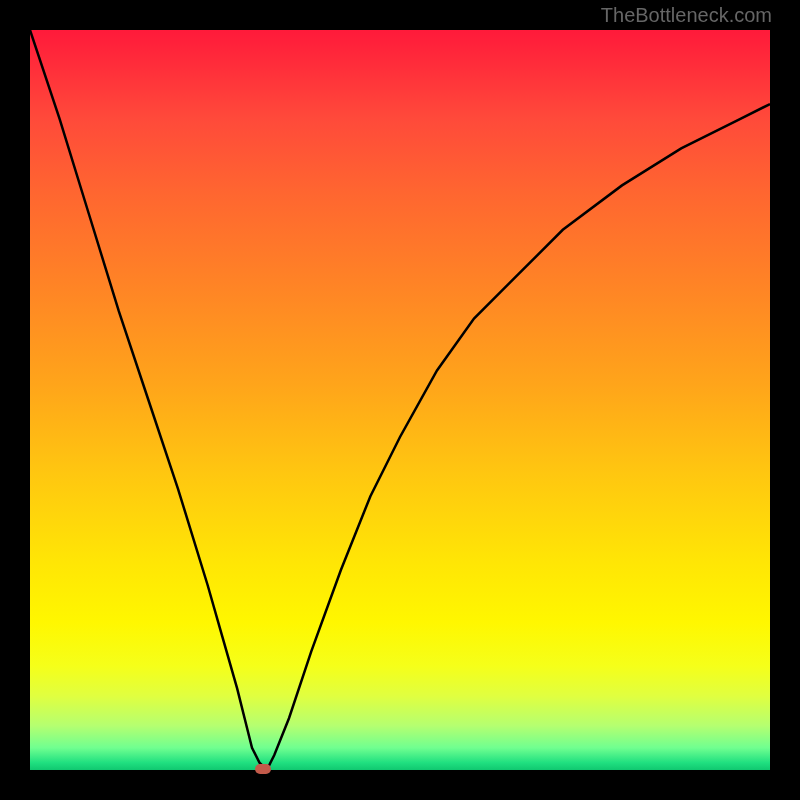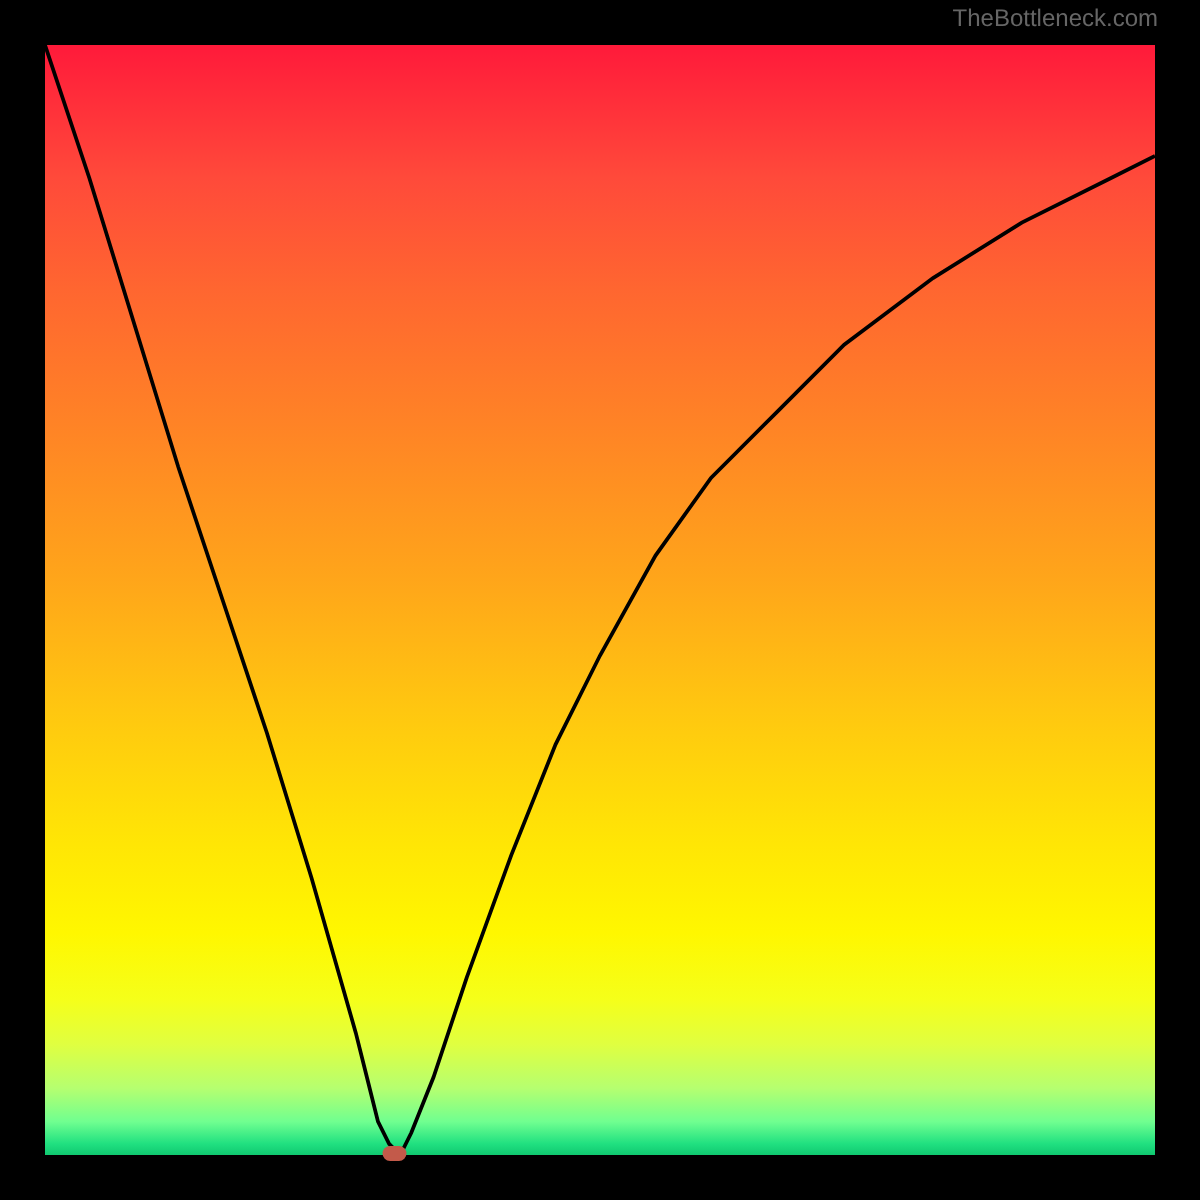--- a/index.html
+++ b/index.html
@@ -12,21 +12,21 @@
     height: 800px;
     background: #000;
     position: relative;
     overflow: hidden;
   }
   .watermark {
     position: absolute;
     top: 4px;
     right: 28px;
     font-family: Arial, sans-serif;
-    font-size: 16px;
+    font-size: 20px;
     color: #666;
     z-index: 10;
   }
   .plot-area {
     position: absolute;
     top: 30px;
     left: 30px;
     width: 740px;
     height: 740px;
     background: linear-gradient(to bottom,

